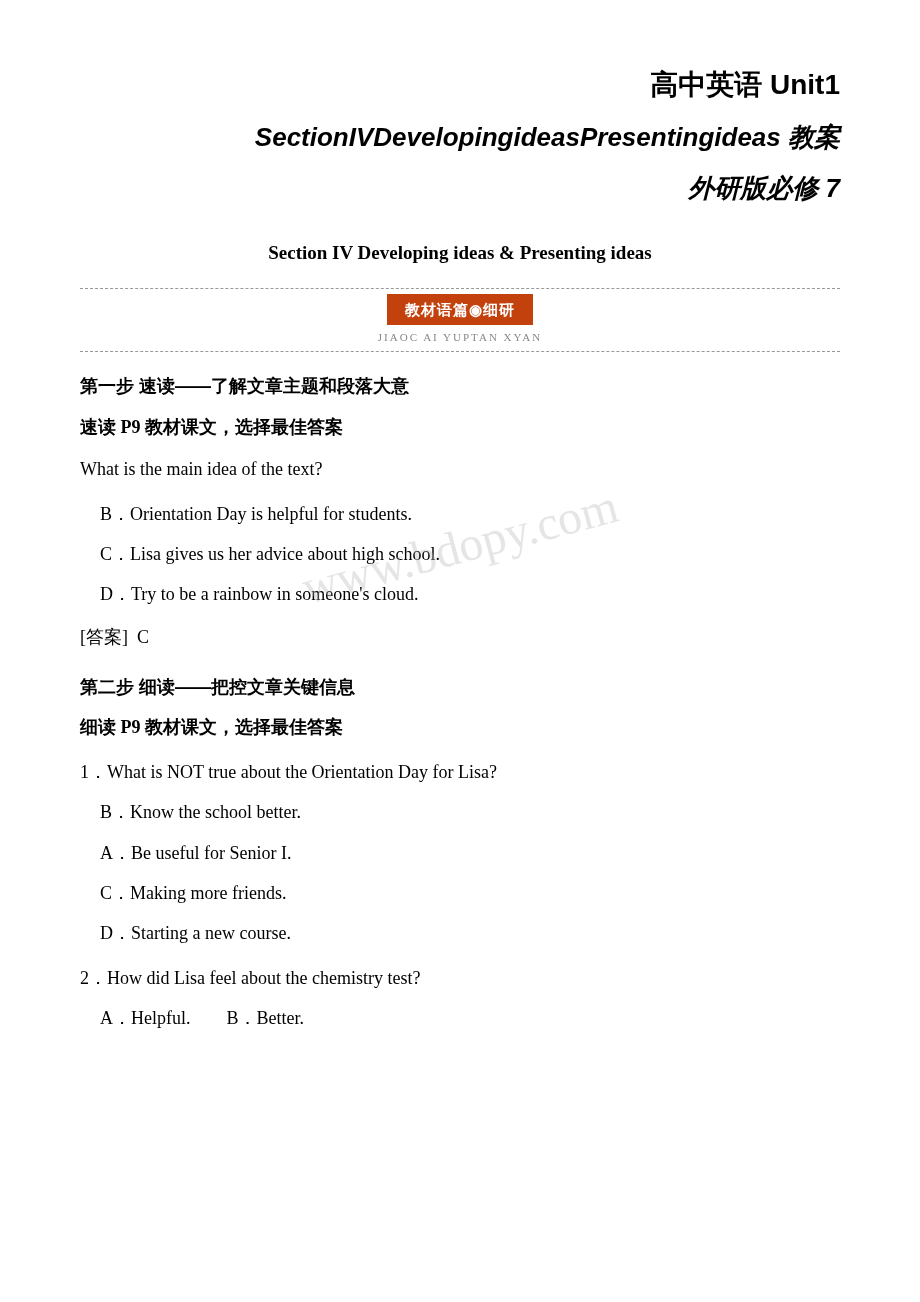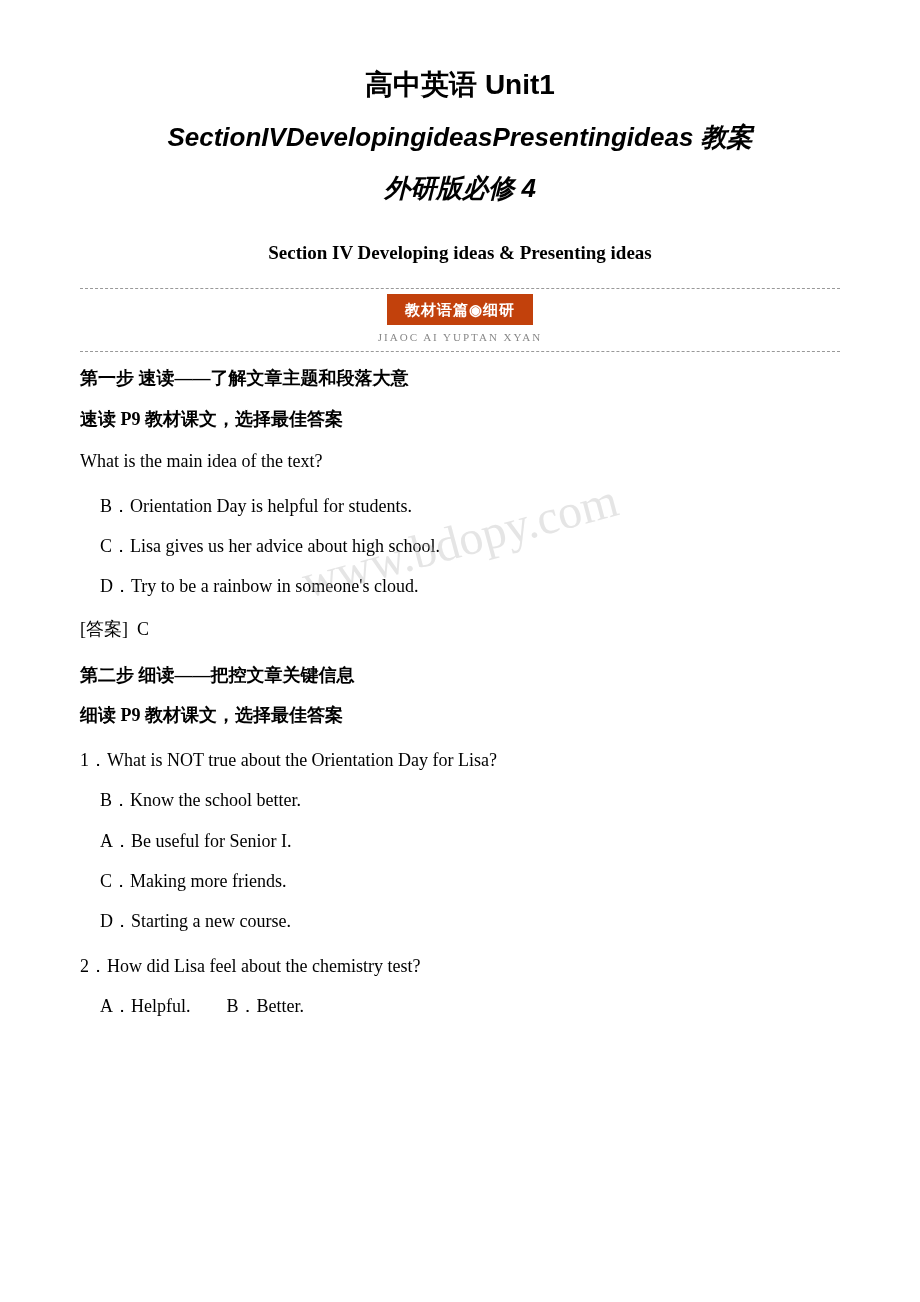--- a/index.html
+++ b/index.html
@@ -13,21 +13,21 @@
       font-family: "SimSun", "宋体", "Times New Roman", serif;
       width: 920px;
       min-height: 1302px;
       padding: 60px 80px;
       color: #000000;
       font-size: 18px;
       line-height: 1.8;
     }
 
     .title-section {
-      text-align: center;
+      text-align: right;
       margin-bottom: 24px;
     }
 
     .title-main {
       font-size: 28px;
       font-weight: bold;
       font-family: "SimHei", "黑体", sans-serif;
       margin-bottom: 4px;
     }
 
@@ -72,22 +72,22 @@
       letter-spacing: 1px;
     }
 
     .banner-text-cn {
       color: #ffffff;
     }
 
     .step-title {
       font-size: 18px;
       font-weight: bold;
-      margin: 10px 0 8px 0;
-      font-family: Liberation Serif, serif;
+      margin: 18px 0 8px 0;
+      font-family: Liberation Sans, sans-serif;
     }
 
     .instruction {
       font-size: 18px;
       margin-bottom: 10px;
       font-weight: bold;
     }
 
     .question-text {
       font-size: 18px;
@@ -137,21 +137,21 @@
 </head>
 <body>
 
 <div class="page-content">
 
   <div class="watermark">www.bdopy.com</div>
 
   <div class="title-section">
     <div class="title-main">高中英语 Unit1</div>
     <div class="title-sub">SectionIVDevelopingideasPresentingideas 教案</div>
-    <div class="title-sub">外研版必修 4</div>
+    <div class="title-sub">外研版必修 7</div>
   </div>
 
   <div class="section-heading">Section IV    Developing ideas &amp; Presenting ideas</div>
 
   <div class="banner-container">
     <div class="banner-dashed">
       <span class="banner-inner">
         <span class="banner-text-cn">教材语篇</span><span>◉</span><span class="banner-text-cn">细研</span>
       </span>
       <div style="font-size:11px; color:#888; letter-spacing:2px; margin-top:2px;">JIAOC AI YUPTAN XYAN</div>

